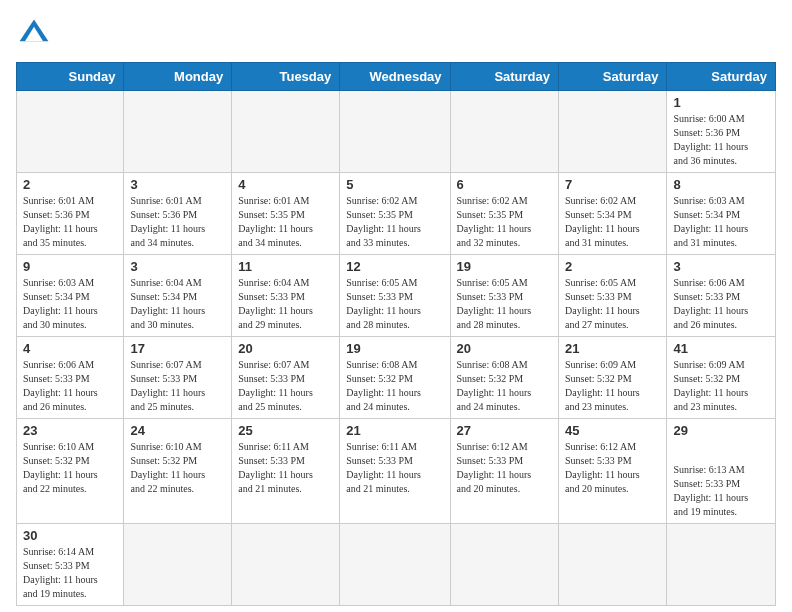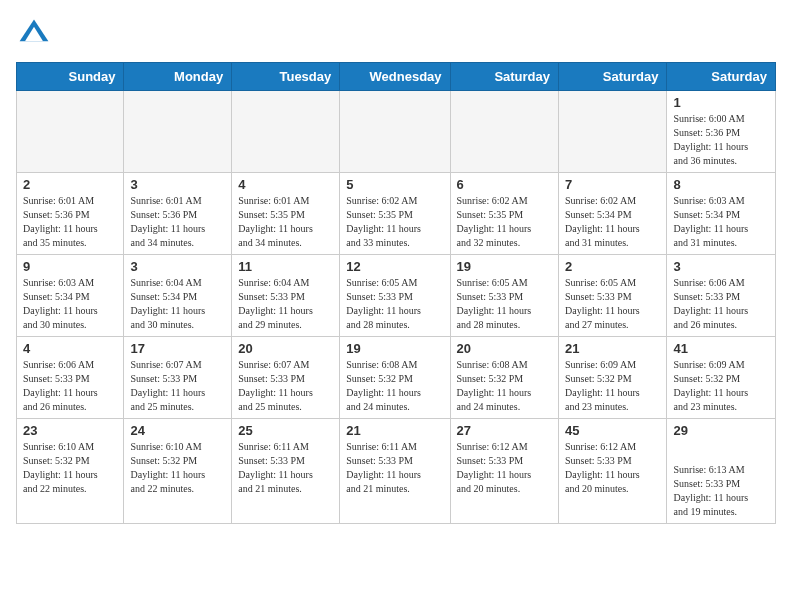--- a/index.html
+++ b/index.html
@@ -329,14 +329,29 @@
 and 20 minutes.</div>
         </td>
         <td>
           <div class="day-number">29</div>
           <div class="day-info" style="white-space: pre-line; margin-top: 25px;">Sunrise: 6:13 AM
 Sunset: 5:33 PM
 Daylight: 11 hours
 and 19 minutes.</div>
         </td>
       </tr>
+      <tr>
+        <td>
+          <div class="day-number">30</div>
+          <div class="day-info" style="white-space: pre-line;">Sunrise: 6:14 AM
+Sunset: 5:33 PM
+Daylight: 11 hours
+and 19 minutes.</div>
+        </td>
+        <td class="empty last-row" style="background: rgb(245, 245, 245);"></td>
+        <td class="empty last-row" style="background: rgb(245, 245, 245);"></td>
+        <td class="empty last-row" style="background: rgb(245, 245, 245);"></td>
+        <td class="empty last-row" style="background: rgb(245, 245, 245);"></td>
+        <td class="empty last-row" style="background: rgb(245, 245, 245);"></td>
+        <td class="empty last-row" style="background: rgb(245, 245, 245);"></td>
+      </tr>
     </tbody>
 </table>
 
 </body></html>

